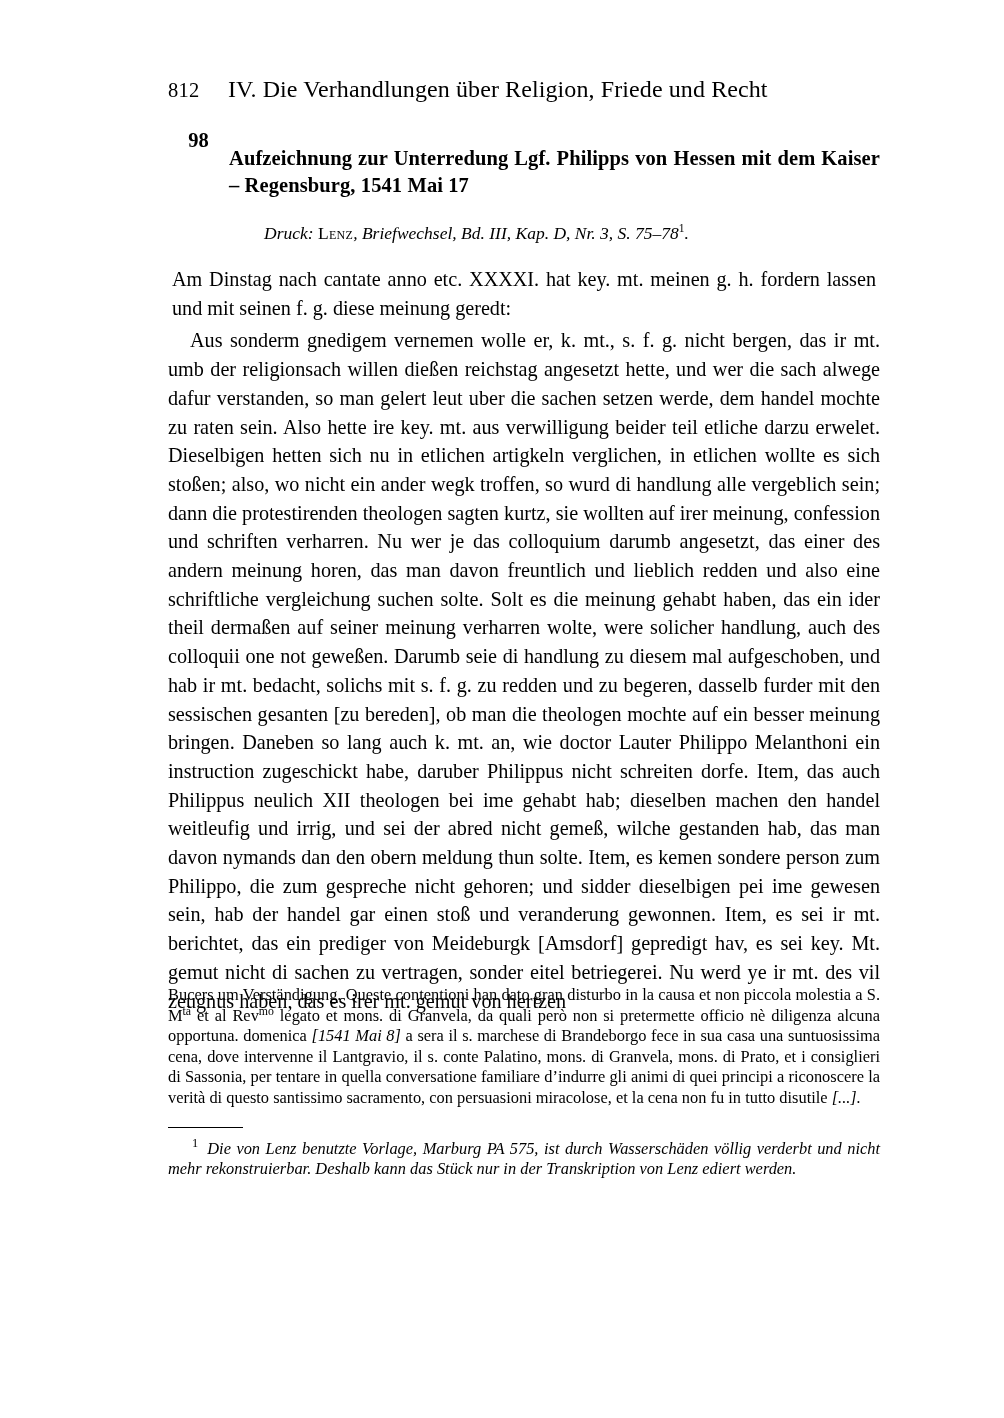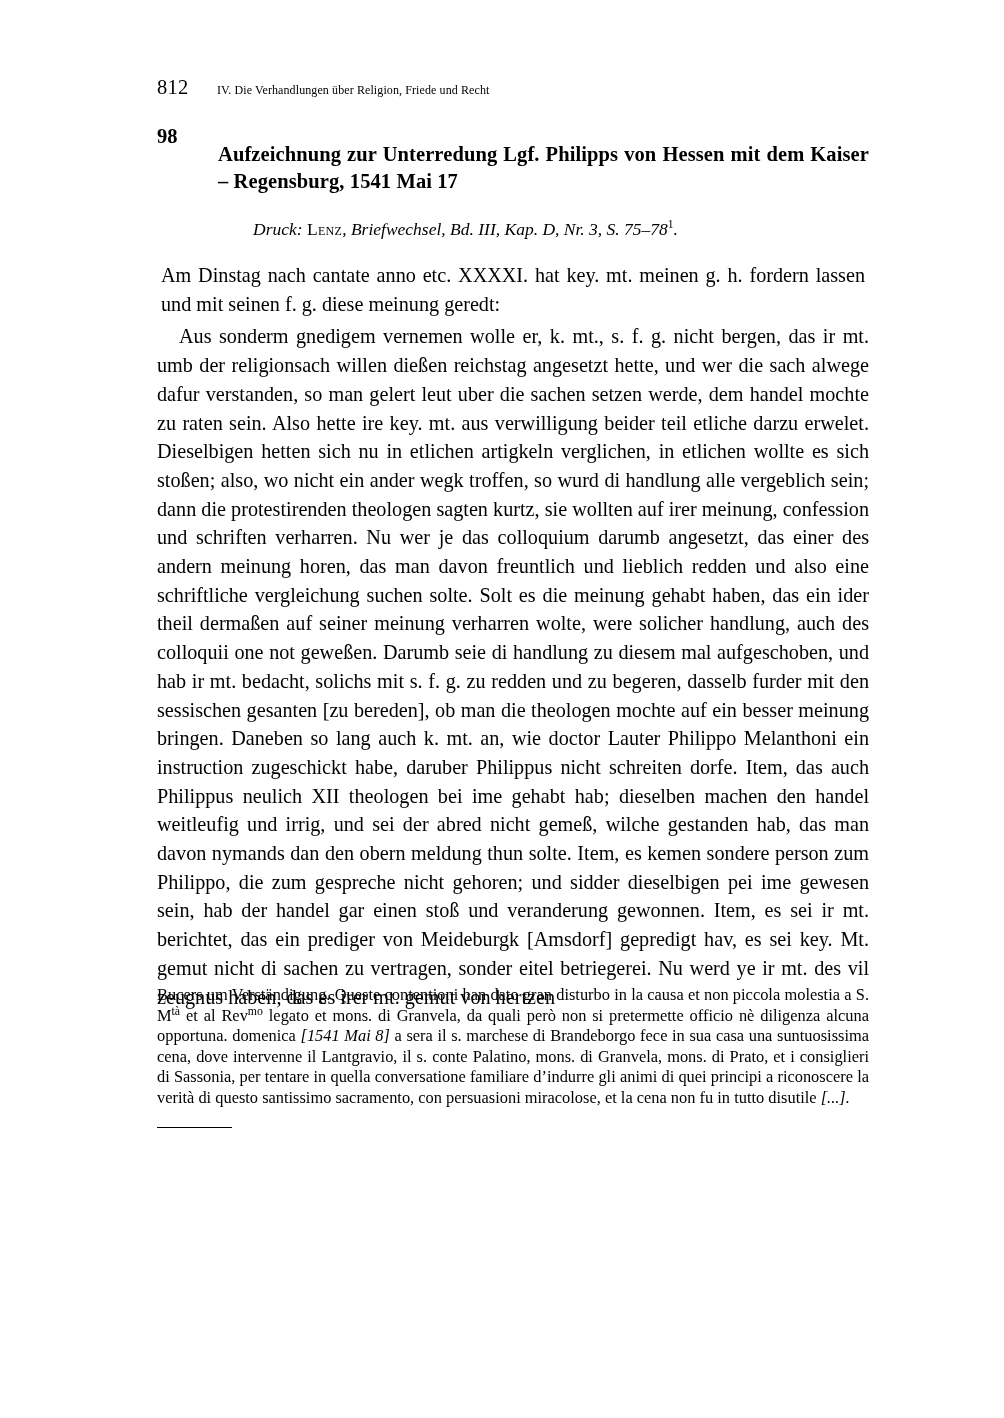--- a/index.html
+++ b/index.html
@@ -10,55 +10,56 @@
   body {
     width: 1004px;
     height: 1418px;
     font-family: "Liberation Serif", "DejaVu Serif", serif;
     color: #000000;
     position: relative;
     overflow: hidden;
   }
   .page {
     position: absolute;
-    left: 157px;
+    left: 168px;
     top: 0;
     width: 712px;
     height: 1418px;
   }
 
   
   .running-head {
     display: flex;
     align-items: baseline;
     padding-top: 76px;
     font-size: 19.5px;
   }
   .folio {
     width: 60px;
     flex: 0 0 60px;
     font-size: 20.5px;
     letter-spacing: 0.2px;
   }
   .head-title {
-    font-size: 12px;
+    font-size: 24px;
     letter-spacing: 0.1px;
   }
 
   
   .doc-heading {
     display: flex;
     margin-top: 24px;
     font-weight: bold;
     font-size: 20.5px;
     line-height: 27px;
   }
   .doc-number {
     width: 61px;
     flex: 0 0 61px;
+    text-align: center;
   }
   .doc-title {
     flex: 1 1 auto;
     text-align: justify;
     text-align-last: left;
     letter-spacing: 0.1px;
     margin-top: 18px;
   }
 
   
@@ -165,16 +166,19 @@
   </div>
 
   <div class="footnotes">
 
     <div class="fn-continuation">
       <span class="lead">Bucers um Verständigung.</span><span> Queste contentioni han dato gran disturbo in la causa et non piccola molestia a S. M</span><sup>tà</sup><span> et al Rev</span><sup>mo</sup><span> legato et mons. di Granvela, da quali però non si pretermette officio nè diligenza alcuna opportuna. domenica </span><i>[1541 Mai 8]</i><span> a sera il s. marchese di Brandeborgo fece in sua casa una suntuosissima cena, dove intervenne il Lantgravio, il s. conte Palatino, mons. di Granvela, mons. di Prato, et i consiglieri di Sassonia, per tentare in quella conversatione familiare d’indurre gli animi di quei principi a riconoscere la verità di questo santissimo sacramento, con persuasioni miracolose, et la cena non fu in tutto disutile </span><i>[...].</i>
     </div>
 
     <div class="fn-rule"></div>
 
+    <div class="fn-item">
+      <span class="fn-num">1</span><span>Die von Lenz benutzte Vorlage, Marburg PA 575, ist durch Wasserschäden völlig verderbt und nicht mehr rekonstruierbar. Deshalb kann das Stück nur in der Transkription von Lenz ediert werden.</span>
+    </div>
 
   </div>
 
 </div>
 
 </body></html>

